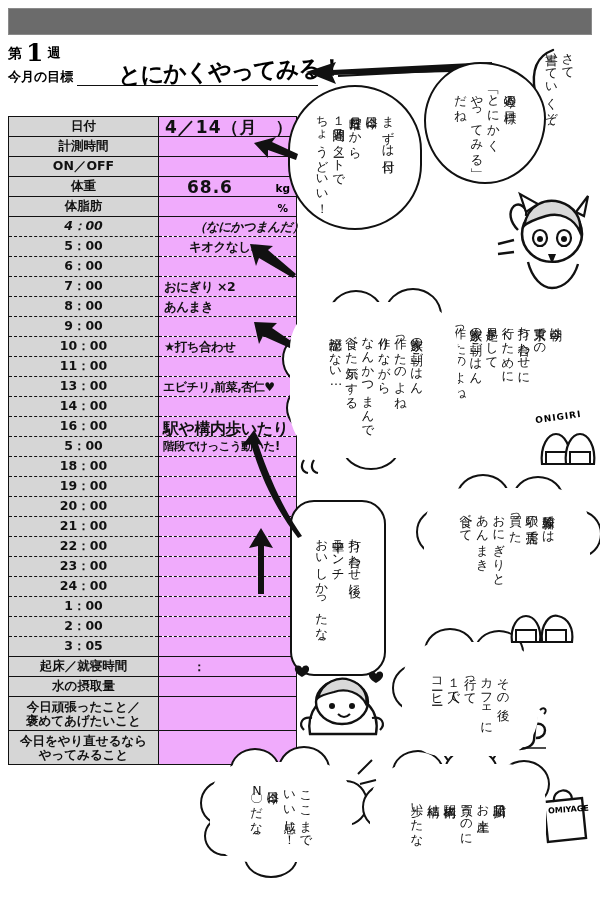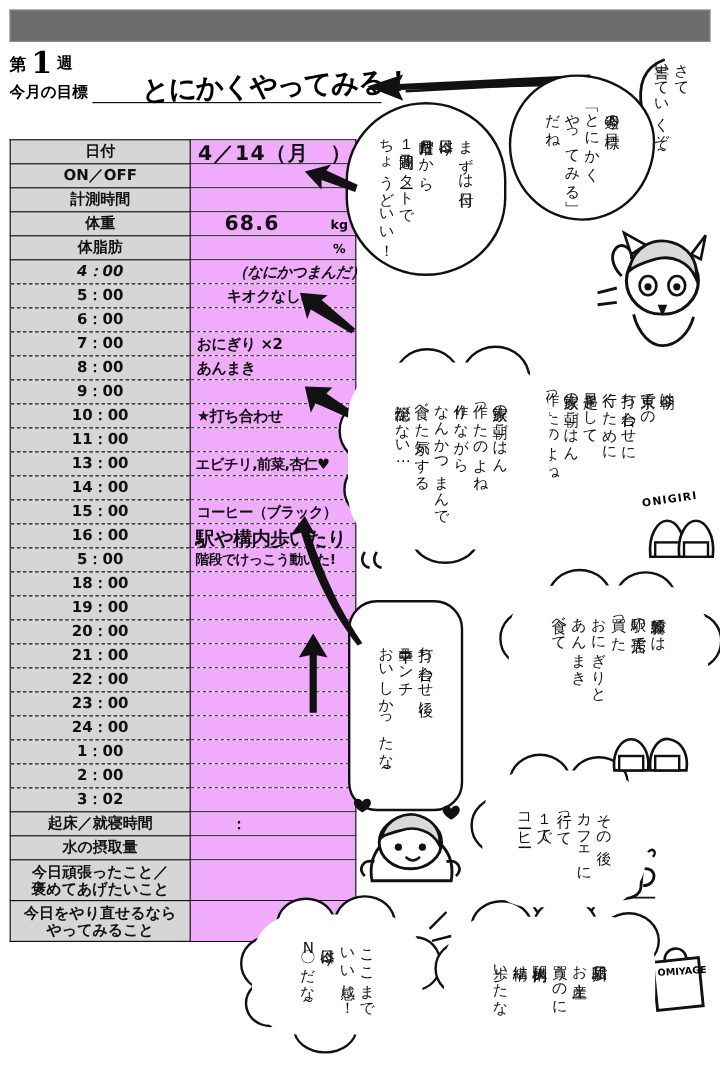--- a/index.html
+++ b/index.html
@@ -181,25 +181,25 @@
 
   <table class="tbl">
     <tbody>
       <tr>
         <td class="lbl">日付</td>
         <td class="val">
           <span class="hw big" style="left:6px; top:-1px;">4／14（月　）</span>
         </td>
       </tr>
       <tr>
+        <td class="lbl">計測時間</td>
+        <td class="val"></td>
+      </tr>
+      <tr>
         <td class="lbl">ON／OFF</td>
-        <td class="val"></td>
-      </tr>
-      <tr>
-        <td class="lbl">計測時間</td>
         <td class="val"></td>
       </tr>
       <tr>
         <td class="lbl">体重</td>
         <td class="val">
           <span class="hw big" style="left:28px; top:0px;">68.6</span>
           <span class="unit" style="position:absolute; right:6px; bottom:2px;">kg</span>
         </td>
       </tr>
       <tr>
@@ -255,26 +255,20 @@
         <td class="lbl">13：00</td>
         <td class="val">
           <span class="hw" style="left:4px; top:2px; font-size:12px;">エビチリ,前菜,杏仁♥</span>
         </td>
       </tr>
       <tr class="hour">
         <td class="lbl">14：00</td>
         <td class="val"></td>
       </tr>
       <tr class="hour">
-        <td class="lbl">15：00</td>
-        <td class="val">
-          <span class="hw" style="left:5px; top:2px; font-size:12px;">コーヒー（ブラック）</span>
-        </td>
-      </tr>
-      <tr class="hour">
         <td class="lbl">16：00</td>
         <td class="val">
           <span class="hw" style="left:4px; top:2px; font-size:16px;text-align:center;">駅や構内歩いたり</span>
         </td>
       </tr>
       <tr class="hour">
         <td class="lbl">5：00</td>
         <td class="val">
           <span class="hw" style="left:4px; top:2px; font-size:11.5px;">階段でけっこう動いた!</span>
         </td>
@@ -309,21 +303,21 @@
       </tr>
       <tr class="hour">
         <td class="lbl">1：00</td>
         <td class="val"></td>
       </tr>
       <tr class="hour">
         <td class="lbl">2：00</td>
         <td class="val"></td>
       </tr>
       <tr class="hour hour-last">
-        <td class="lbl">3：02</td>
+        <td class="lbl">3：05</td>
         <td class="val"></td>
       </tr>
 
       <tr>
         <td class="lbl">起床／就寝時間</td>
         <td class="val">
           <span class="hw" style="left:34px; top:2px;">：</span>
         </td>
       </tr>
       <tr>

